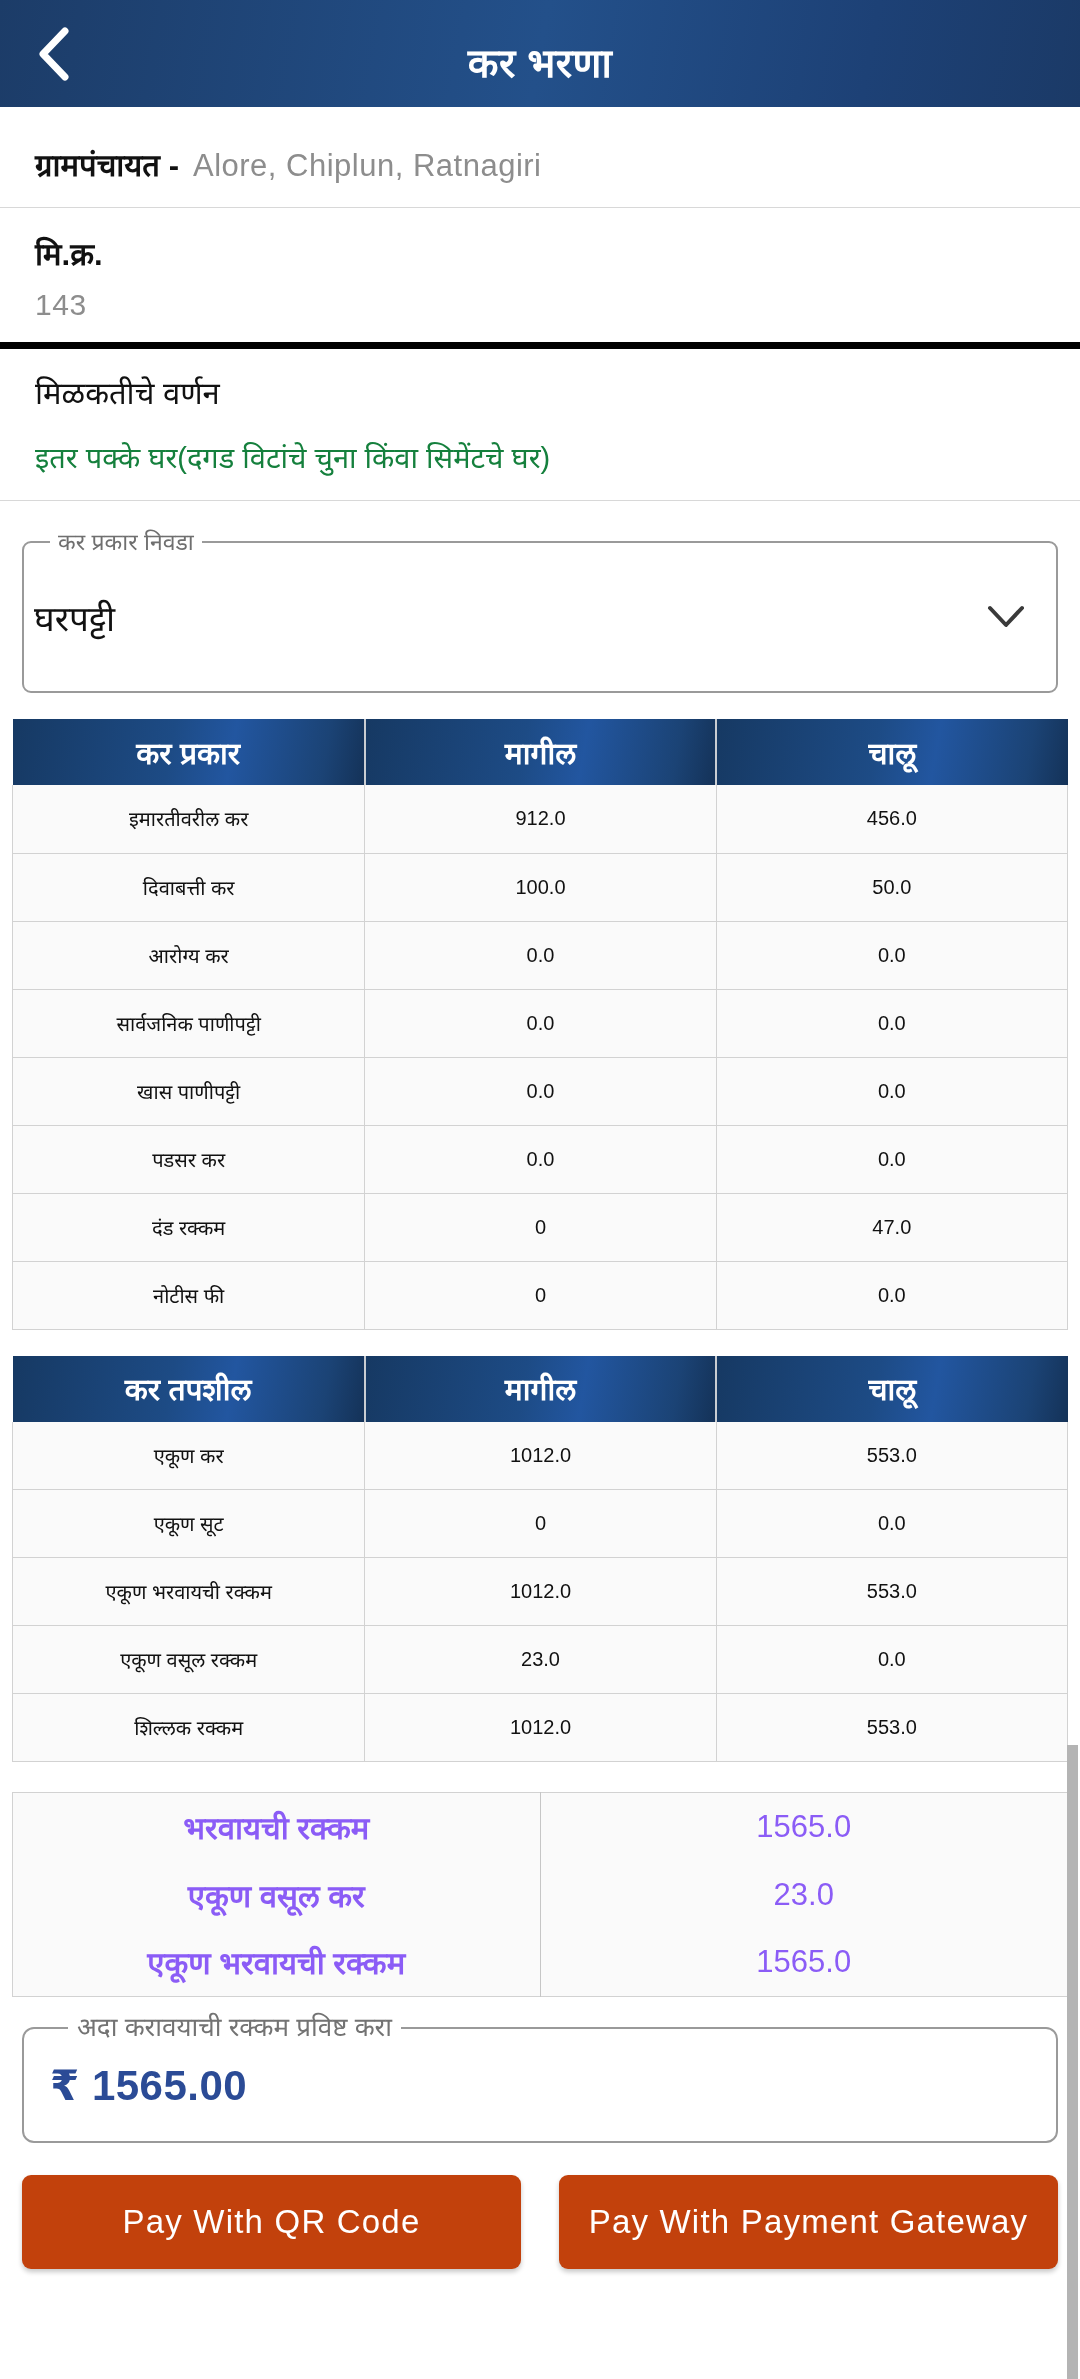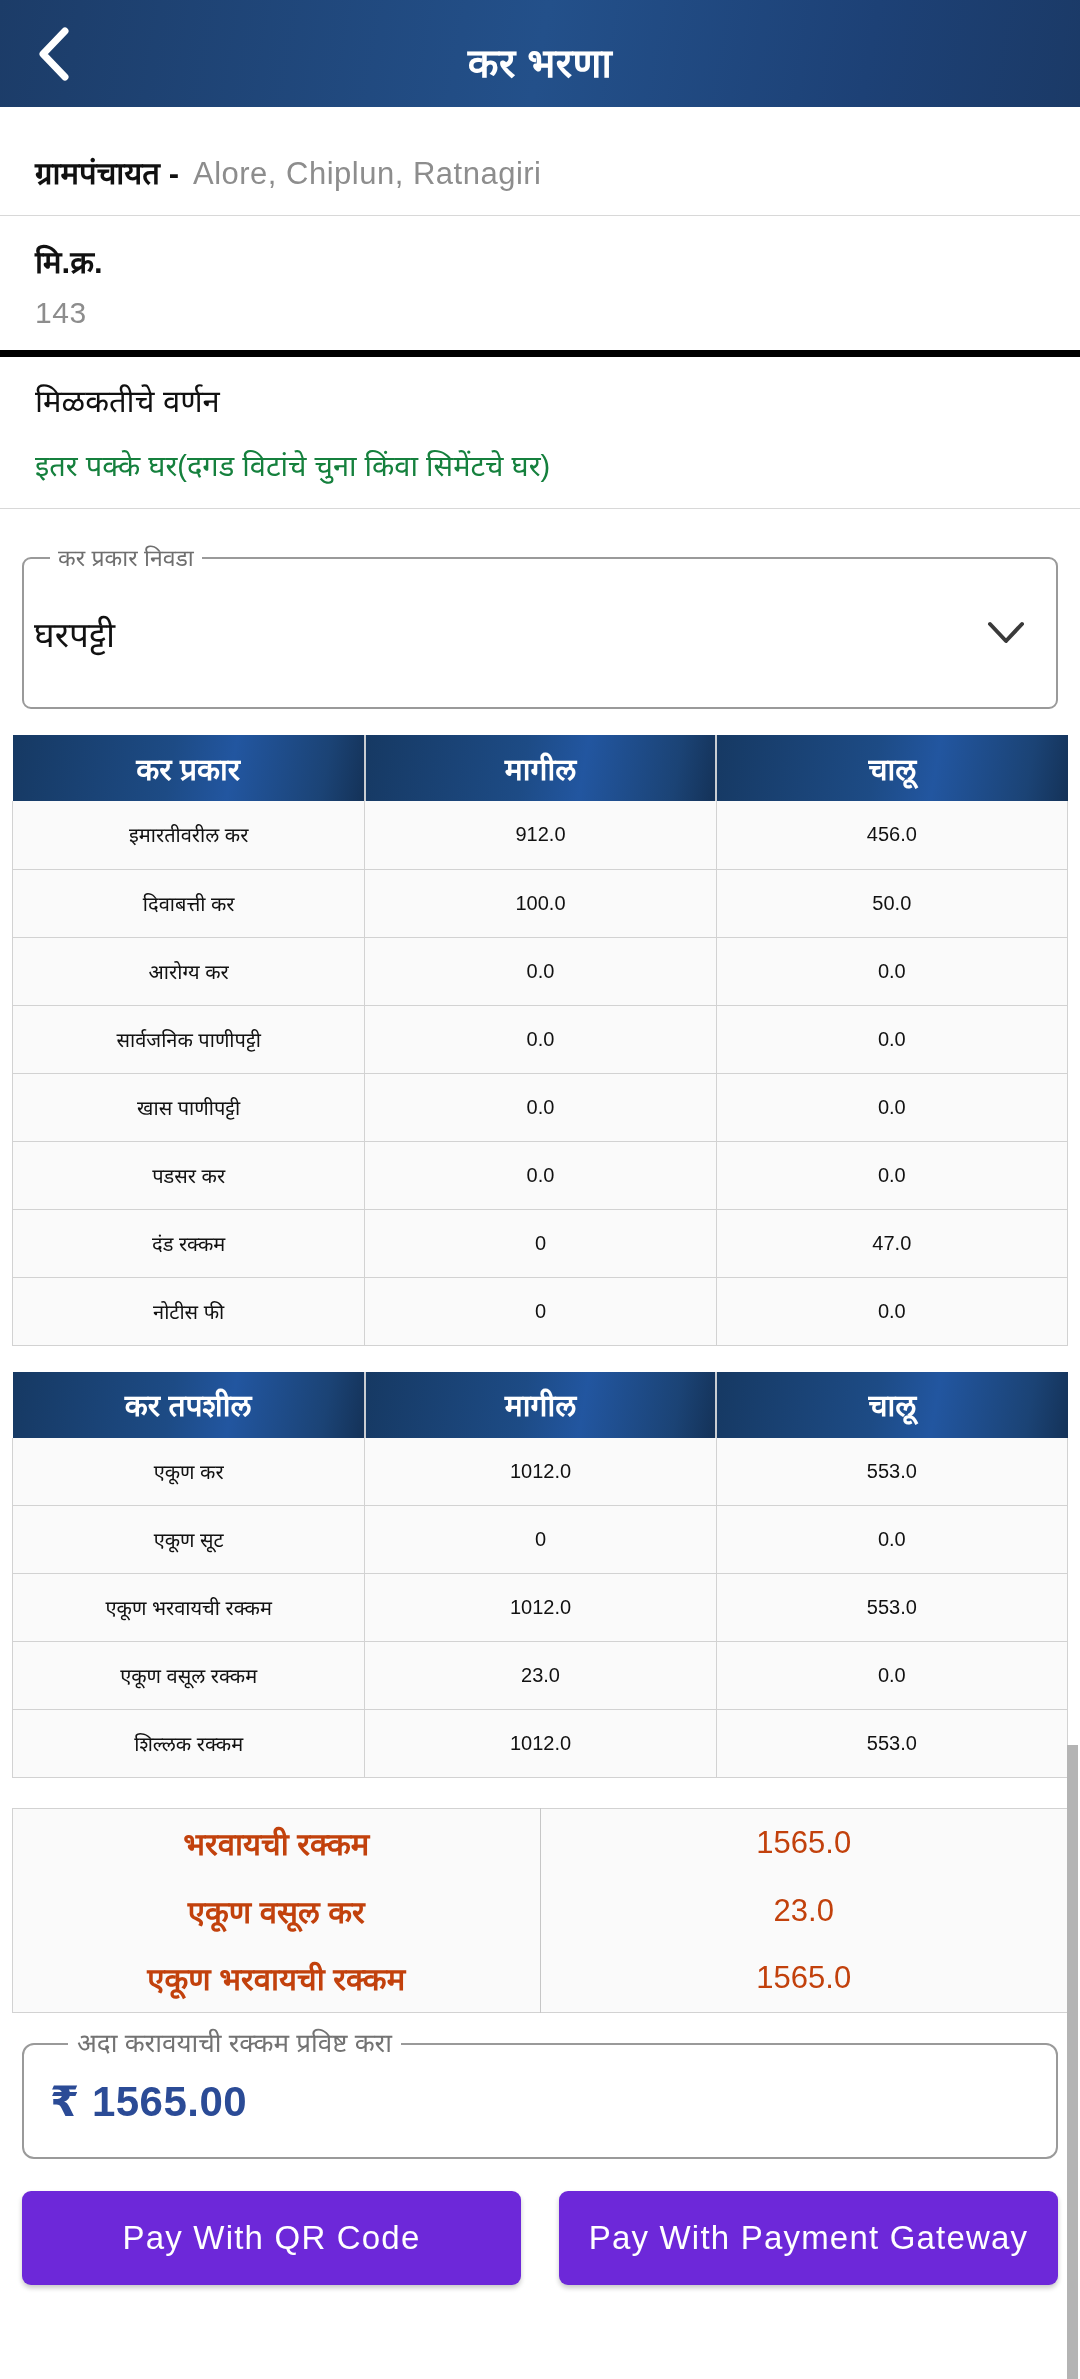--- a/index.html
+++ b/index.html
@@ -53,21 +53,21 @@
 
   
   .content {
     position: relative;
     padding: 0 0 0 0;
     height: 2272px;
     background: #fff;
   }
 
   
-  .info-block { padding: 16px 32px; }
+  .info-block { padding: 8px 32px; }
 
   .gp-row {
     display: flex;
     align-items: baseline;
     gap: 14px;
     padding: 28px 35px 22px 35px;
     border-bottom: 1px solid #d8d8d8;
     margin: 0 -32px;
   }
   .gp-label {
@@ -201,21 +201,21 @@
     width: calc(100% - 24px);
     border: 1px solid #d2d2d2;
     border-collapse: collapse;
     table-layout: fixed;
     background: #fafafa;
   }
   .summary td {
     height: 68px;
     font-size: 31px;
     font-weight: 700;
-    color: #c2410c;
+    color: #8b5cf6;
     text-align: center;
     vertical-align: middle;
     background: #fafafa;
   }
   .summary td.s-label { width: 50%; border-right: 1px solid #c6c6c6; }
   .summary td.s-value { width: 50%; font-weight: 400; font-size: 31px; }
 
   
   .amount-wrap {
     position: relative;
@@ -247,21 +247,21 @@
 
   
   .btn-row {
     display: flex;
     gap: 38px;
     margin: 32px 22px 0 22px;
   }
   .btn {
     flex: 1;
     min-height: 94px;
-    background: #6d28d9;
+    background: #c2410c;
     color: #ffffff;
     border: none;
     border-radius: 9px;
     font-family: "Liberation Sans", sans-serif;
     font-size: 33px;
     font-weight: 400;
     letter-spacing: 1.2px;
     line-height: 40px;
     cursor: pointer;
     box-shadow: 0 3px 5px rgba(0,0,0,0.22);

